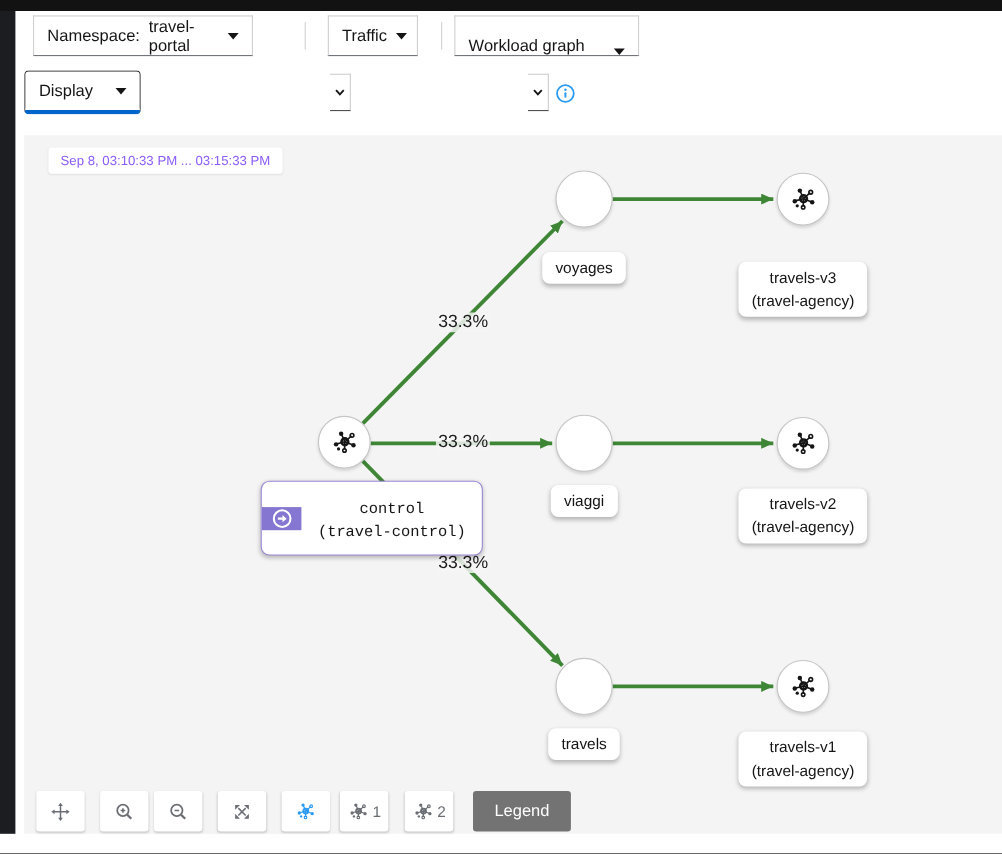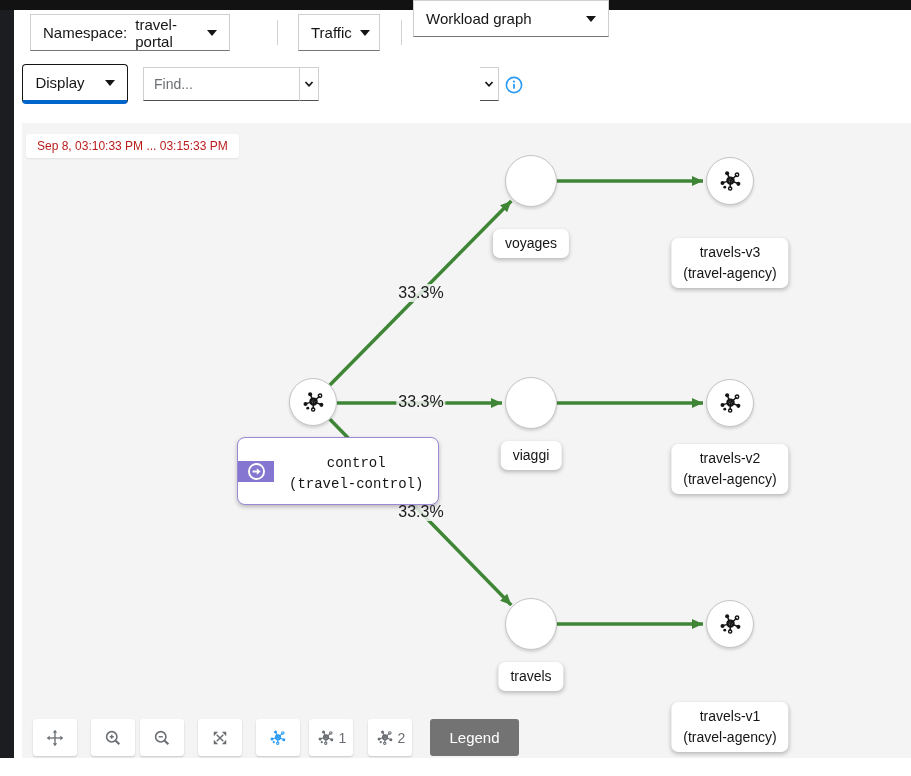--- a/index.html
+++ b/index.html
@@ -28,22 +28,22 @@
   .combo-input::placeholder { color:#6a6e73; opacity:1; }
   .combo-chevron { position:absolute; top:67px; width:19px; height:34px; background:#fff; border:1px solid #cfcfcf;
     border-bottom-color:#4f5255; border-left:none; display:flex; align-items:center; justify-content:center; cursor:pointer; }
 
   .info-btn { position:absolute; left:505px; top:76px; width:18px; height:18px; color:#2b9af3; cursor:pointer; }
 
   
   .graph-area { position:absolute; left:22px; top:123px; width:889px; height:635px; background:#f4f4f4; }
   .graph-area svg.edges { position:absolute; left:0; top:0; z-index:1; }
 
-  .time-chip { position:absolute; left:4px; top:11px; z-index:5; background:#fff; border-radius:3px;
-    padding:5px 11px; font-size:12px; color:#b91c1c; box-shadow:0 1px 2px rgba(0,0,0,.08); }
+  .time-chip { position:absolute; left:22px; top:11px; z-index:5; background:#fff; border-radius:3px;
+    padding:5px 11px; font-size:12px; color:#8b5cf6; box-shadow:0 1px 2px rgba(0,0,0,.08); }
 
   .edge-label { position:absolute; z-index:2; transform:translate(-50%,-50%); font-size:16px; color:#1b1b1b;
     background:rgba(244,244,244,.85); padding:0 2px; border-radius:2px; }
 
   .node-circle { position:absolute; z-index:3; background:#fff; border:1.5px solid #c5c5c5; border-radius:50%;
     box-shadow:0 2px 3px rgba(0,0,0,.14); display:flex; align-items:center; justify-content:center; cursor:pointer; }
   .node-circle svg { width:27px; height:27px; color:#151515; }
 
   .node-label { position:absolute; z-index:4; transform:translateX(-50%); background:#fff; border-radius:7px;
     box-shadow:0 2px 4px rgba(0,0,0,.25); text-align:center; font-size:14px; line-height:21px; padding:4px 12px;
@@ -132,30 +132,29 @@
     <span>Namespace:</span>
     <span>travel-portal</span>
     <span class="caret" style="margin-left:auto"></span>
   </div>
   <div class="vdivider" style="left:277px;"></div>
   <div class="pf-select" style="left:298px; top:14px; width:82px;justify-content:space-between;">
     <span>Traffic</span>
     <span class="caret" style="margin-left:auto"></span>
   </div>
   <div class="vdivider" style="left:401px;"></div>
-  <div class="pf-select" style="left:413px; top:0; width:196px;">
+  <div class="pf-select" style="left:413px; top:14px; width:168px;align-items:flex-end;">
     <span>Workload graph</span>
     <span class="caret" style="margin-left:auto"></span>
   </div>
 
   <div class="display-btn">
     <span>Display</span>
     <span class="caret"></span>
   </div>
-  <input class="combo-input" style="left: 143px;" placeholder="Find...">
   <div class="combo-chevron" style="left:300px;">
     <svg width="12" height="12" viewBox="0 0 12 12">
       <polyline points="2.5,4 6,7.8 9.5,4" fill="none" stroke="#151515" stroke-width="1.7"></polyline>
     </svg>
   </div>
   <div class="combo-chevron" style="left:480px;">
     <svg width="12" height="12" viewBox="0 0 12 12">
       <polyline points="2.5,4 6,7.8 9.5,4" fill="none" stroke="#151515" stroke-width="1.7"></polyline>
     </svg>
   </div>
@@ -239,21 +238,21 @@
       <div>travels</div>
     </div>
     <div class="node-label" style="left:708px; top:99px;margin-top:16px;">
       <div>travels-v3</div>
       <div>(travel-agency)</div>
     </div>
     <div class="node-label" style="left:708px; top:321px;">
       <div>travels-v2</div>
       <div>(travel-agency)</div>
     </div>
-    <div class="node-label" style="left:708px; top:542px;margin-top:37px;">
+    <div class="node-label" style="left:708px; top:542px;">
       <div>travels-v1</div>
       <div>(travel-agency)</div>
     </div>
 
     <button class="gbtn" style="left:11px;">
       <svg>
           <use href="#pan-icon"></use>
         </svg>
     </button>
     <button class="gbtn" style="left:69px;">

